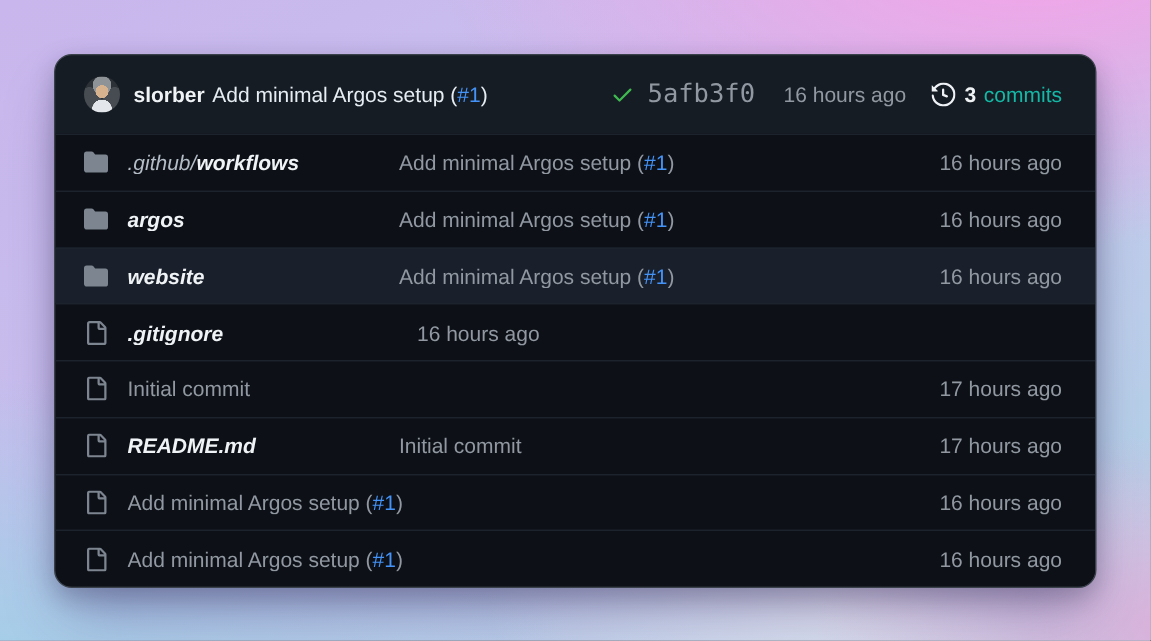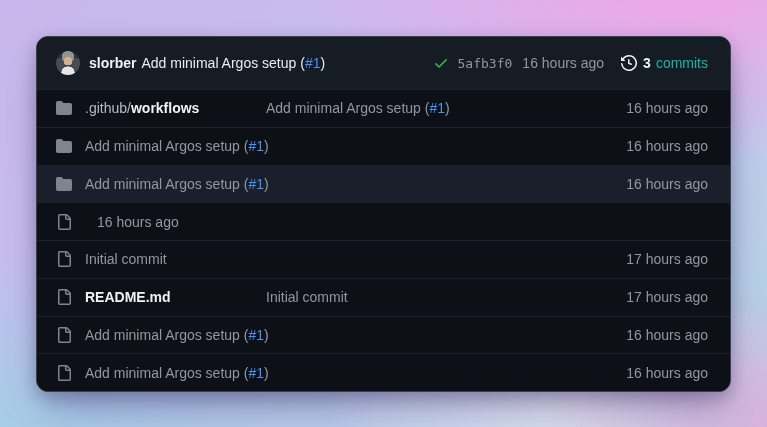--- a/index.html
+++ b/index.html
@@ -42,38 +42,38 @@
       radial-gradient(circle at 85% 62%, #474c53 0 30%, rgba(0,0,0,0) 31%),
       #2c3037;
   }
   .author{font-weight:700;color:#f0f3f6;margin-right:5px;cursor:pointer;}
   .head-msg{color:#e6edf3;}
   a.pr-link{color:#4493f8;text-decoration:none;cursor:pointer;}
   .header-right{margin-left:auto;display:flex;align-items:center;}
   .check-icon{color:#3fb950;display:flex;margin-right:9px;}
   .commit-hash{
     font-family:"DejaVu Sans Mono","Liberation Mono",monospace;
-    font-size:13px;color:#9198a1;margin-right:10px;cursor:pointer;
+    font-size:17px;color:#9198a1;margin-right:19px;cursor:pointer;
   }
   .commit-time{color:#9198a1;}
   .commits-group{display:flex;align-items:center;margin-left:17px;cursor:pointer;}
   .history-icon{color:#eef2f6;display:flex;margin-right:6px;}
   .commits-count{font-weight:700;color:#f0f3f6;margin-right:5px;}
   .commits-label{color:#14b8a6;}
   
   .rows{flex:1;display:flex;flex-direction:column;}
   .row{
     flex:1;display:flex;align-items:center;
     padding:0 22px 0 19px;
     border-top:1px solid #1d232c;
     background:#0d1117;cursor:pointer;
   }
   .row.highlight{background:#1a202b;}
   .row-icon{width:16px;flex:none;display:flex;color:#7d8590;margin-right:13px;}
-  .file-name{width:181px;flex:none;color:#f0f3f6;font-weight:700;white-space:nowrap;overflow:hidden;}
+  .file-name{width:181px;flex:none;color:#f0f3f6;font-weight:700;white-space:nowrap;overflow:hidden;font-style:italic;}
   .file-name .prefix{color:#b4bcc6;font-weight:400;}
   .file-msg{flex:1;color:#9198a1;white-space:nowrap;overflow:hidden;}
   .file-time{color:#9198a1;margin-left:12px;white-space:nowrap;}
   svg{display:block;}
 </style>
 </head>
 <body>
 
 <div class="card">
 
@@ -114,40 +114,43 @@
     <span class="file-msg"><span>Add minimal Argos setup (</span><a class="pr-link">#1</a><span>)</span></span>
     <span class="file-time">16 hours ago</span>
   </div>
       <div class="row">
     <span class="row-icon">
       <svg width="16" height="16" viewBox="0 0 16 16" fill="currentColor">
             <path d="M1.75 1A1.75 1.75 0 0 0 0 2.75v10.5C0 14.216.784 15 1.75 15h12.5A1.75 1.75 0 0 0 16 13.25v-8.5A1.75 1.75 0 0 0 14.25 3H7.5a.25.25 0 0 1-.2-.1l-.9-1.2C6.07 1.26 5.55 1 5 1H1.75Z"></path>
           </svg>
     </span>
 
+    <span class="file-name"><span class="prefix"></span><span>argos</span></span>
     <span class="file-msg"><span>Add minimal Argos setup (</span><a class="pr-link">#1</a><span>)</span></span>
     <span class="file-time">16 hours ago</span>
   </div>
       <div class="row highlight">
     <span class="row-icon">
       <svg width="16" height="16" viewBox="0 0 16 16" fill="currentColor">
             <path d="M1.75 1A1.75 1.75 0 0 0 0 2.75v10.5C0 14.216.784 15 1.75 15h12.5A1.75 1.75 0 0 0 16 13.25v-8.5A1.75 1.75 0 0 0 14.25 3H7.5a.25.25 0 0 1-.2-.1l-.9-1.2C6.07 1.26 5.55 1 5 1H1.75Z"></path>
           </svg>
     </span>
 
+    <span class="file-name"><span class="prefix"></span><span>website</span></span>
     <span class="file-msg"><span>Add minimal Argos setup (</span><a class="pr-link">#1</a><span>)</span></span>
     <span class="file-time">16 hours ago</span>
   </div>
       <div class="row">
 
     <span class="row-icon">
       <svg width="16" height="16" viewBox="0 0 16 16" fill="currentColor">
             <path d="M2 1.75C2 .784 2.784 0 3.75 0h6.586c.464 0 .909.184 1.237.513l2.914 2.914c.329.328.513.773.513 1.237v9.586A1.75 1.75 0 0 1 13.25 16h-9.5A1.75 1.75 0 0 1 2 14.25Zm1.75-.25a.25.25 0 0 0-.25.25v12.5c0 .138.112.25.25.25h9.5a.25.25 0 0 0 .25-.25V6h-2.75A1.75 1.75 0 0 1 9 4.25V1.5Zm6.75.062V4.25c0 .138.112.25.25.25h2.688l-.011-.013-2.914-2.914-.013-.011Z"></path>
           </svg>
     </span>
+    <span class="file-name"><span class="prefix"></span><span>.gitignore</span></span>
     <span class="file-time">16 hours ago</span>
   </div>
       <div class="row">
 
     <span class="row-icon">
       <svg width="16" height="16" viewBox="0 0 16 16" fill="currentColor">
             <path d="M2 1.75C2 .784 2.784 0 3.75 0h6.586c.464 0 .909.184 1.237.513l2.914 2.914c.329.328.513.773.513 1.237v9.586A1.75 1.75 0 0 1 13.25 16h-9.5A1.75 1.75 0 0 1 2 14.25Zm1.75-.25a.25.25 0 0 0-.25.25v12.5c0 .138.112.25.25.25h9.5a.25.25 0 0 0 .25-.25V6h-2.75A1.75 1.75 0 0 1 9 4.25V1.5Zm6.75.062V4.25c0 .138.112.25.25.25h2.688l-.011-.013-2.914-2.914-.013-.011Z"></path>
           </svg>
     </span>
     <span class="file-msg"><span>Initial commit</span><span></span></span>

